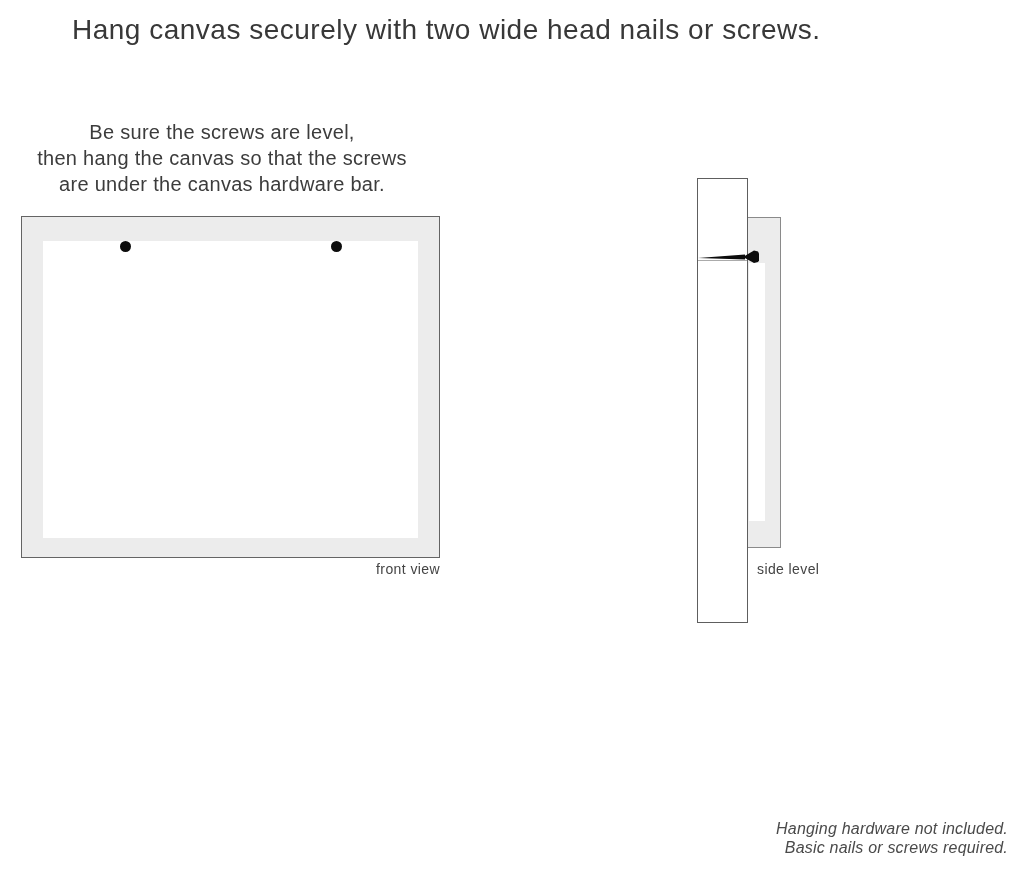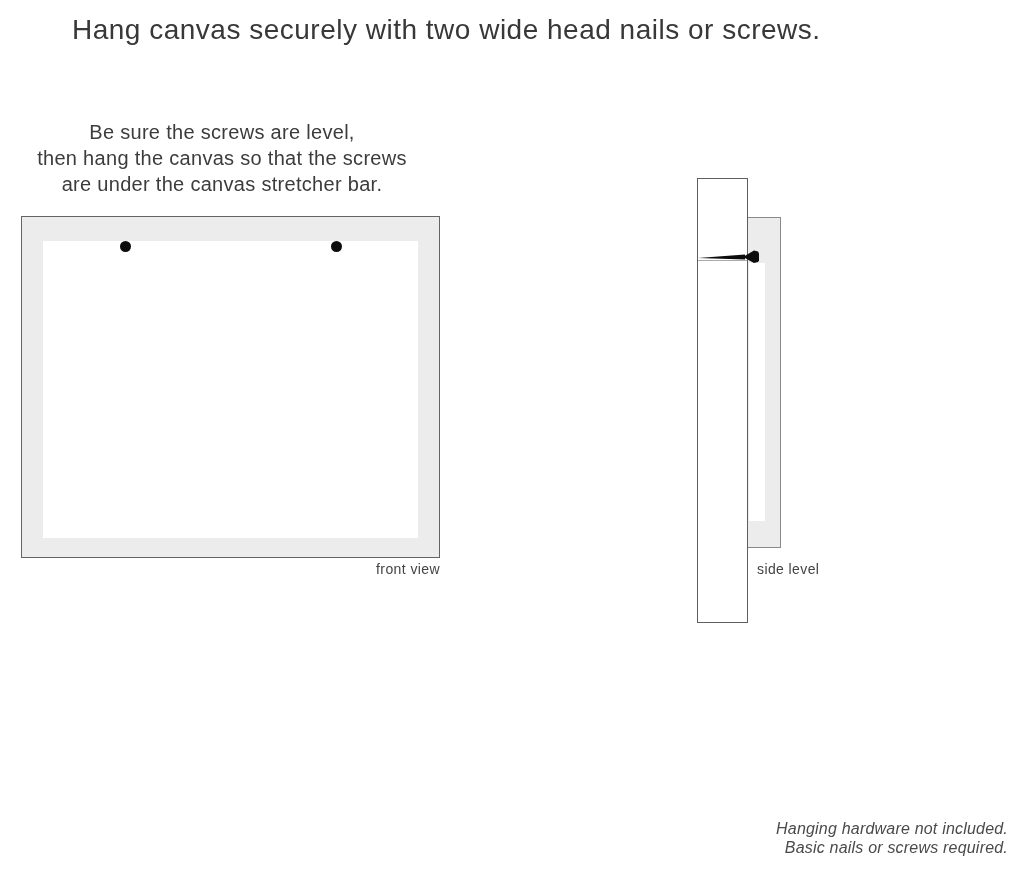--- a/index.html
+++ b/index.html
@@ -159,21 +159,21 @@
 </head>
 <body>
 
 <div class="page">
 
   <h1 class="title">Hang canvas securely with two wide head nails or screws.</h1>
 
   <div class="instr instr-left">
     <div>Be sure the screws are level,</div>
     <div>then hang the canvas so that the screws</div>
-    <div>are under the canvas stretcher bar.</div>
+    <div>are under the canvas hardware bar.</div>
   </div>
 
 
   <div class="front-canvas">
     <div class="front-inner"></div>
     <div class="nail-dot nail-dot-left"></div>
     <div class="nail-dot nail-dot-right"></div>
   </div>
   <div class="view-label front-label">front view</div>
 

